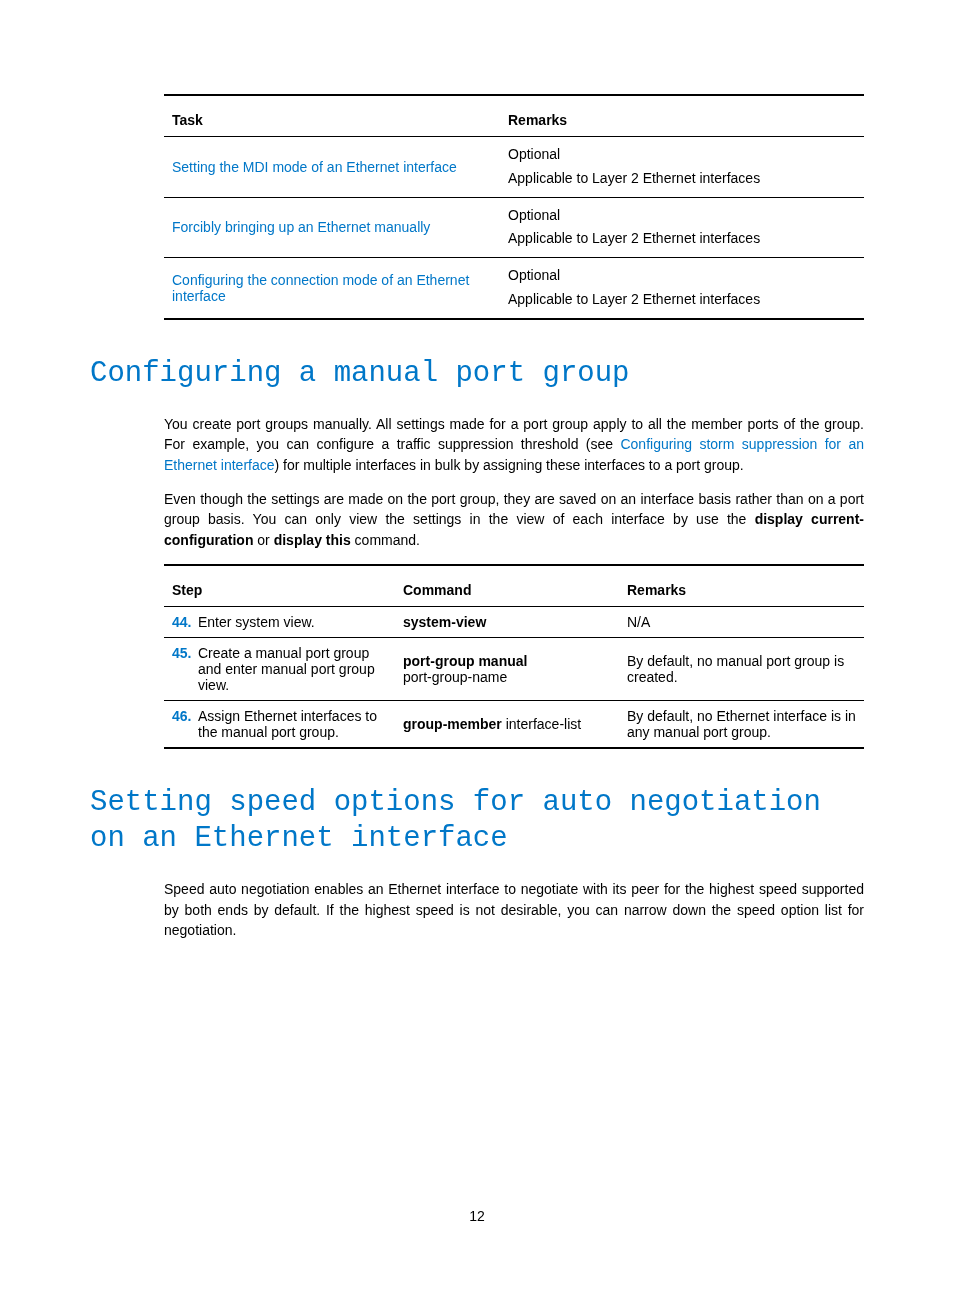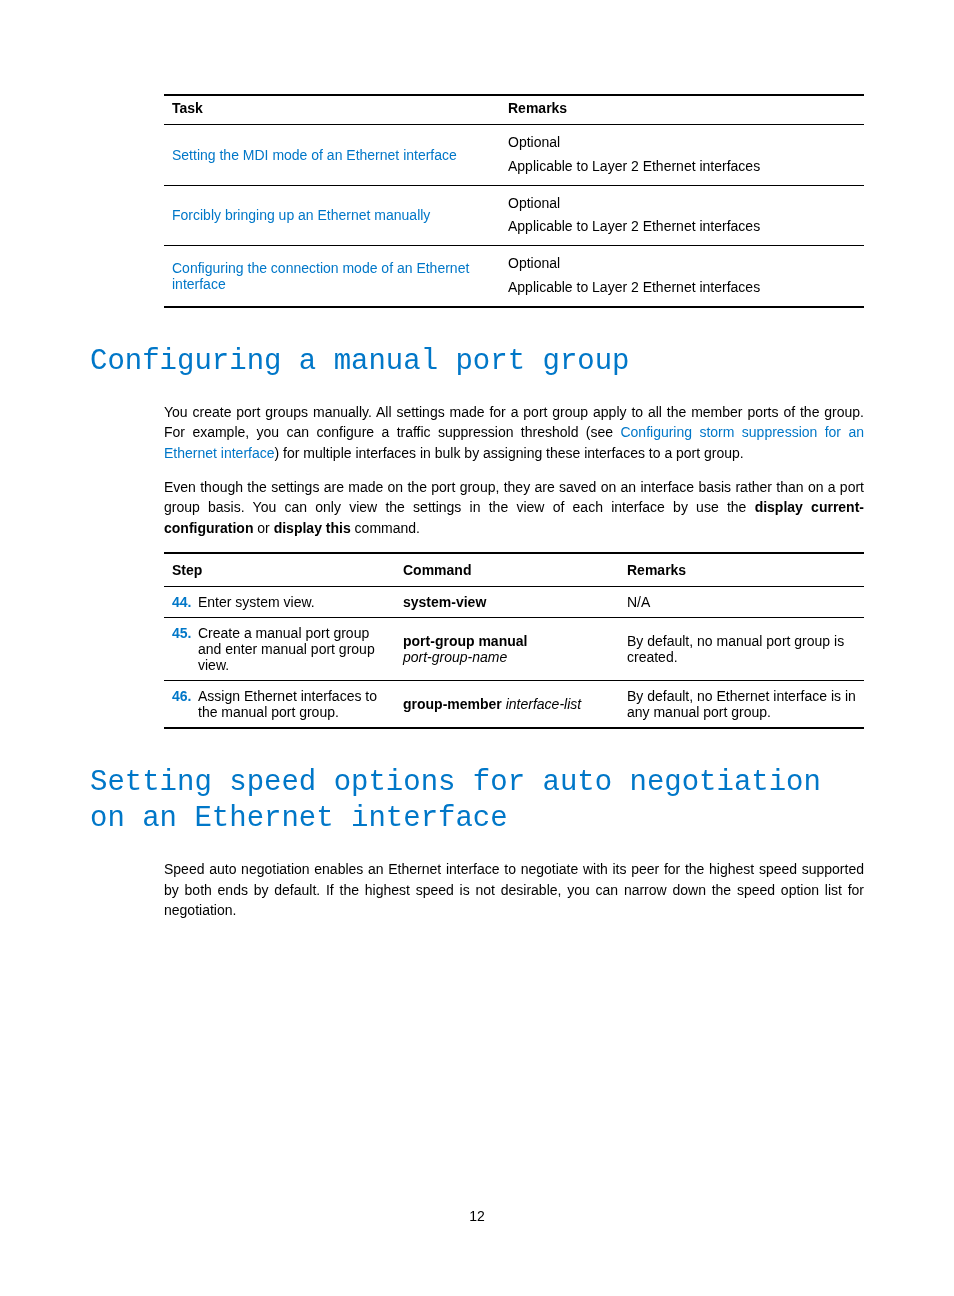--- a/index.html
+++ b/index.html
@@ -20,21 +20,21 @@
     table.task-table {
       width: 100%;
       border-collapse: collapse;
       border-top: 2px solid #000;
       border-bottom: 2px solid #000;
     }
     table.task-table th {
       text-align: left;
       font-weight: bold;
       font-size: 14px;
-      padding: 4px 8px 8px 8px;
+      padding: 16px 8px 8px 8px;
       border-bottom: 1.5px solid #000;
     }
     table.task-table td {
       font-size: 14px;
       padding: 6px 8px;
       vertical-align: middle;
       border-bottom: 1px solid #000;
     }
     table.task-table tr.no-bottom td {
       border-bottom: none;
@@ -67,21 +67,21 @@
       width: 100%;
       border-collapse: collapse;
       border-top: 2px solid #000;
       border-bottom: 2px solid #000;
       margin-top: 6px;
     }
     table.step-table th {
       text-align: left;
       font-weight: bold;
       font-size: 14px;
-      padding: 8px 8px 8px 8px;
+      padding: 16px 8px 8px 8px;
       border-bottom: 1.5px solid #000;
     }
     table.step-table td {
       font-size: 14px;
       padding: 7px 8px;
       vertical-align: middle;
       border-bottom: 1px solid #000;
     }
     table.step-table tr:last-child td {
       border-bottom: none;
@@ -91,21 +91,21 @@
       font-weight: bold;
       display: inline-block;
       width: 26px;
       vertical-align: top;
     }
     .step-text {
       display: inline-block;
       width: calc(100% - 30px);
       vertical-align: top;
     }
-    .italic { font-style: italic; }
+    .italic { }
     .page-number {
       position: absolute;
       bottom: 72px;
       left: 0;
       width: 100%;
       text-align: center;
       font-size: 14px;
     }
     .col-step { width: 33%; }
     .col-cmd { width: 32%; }

